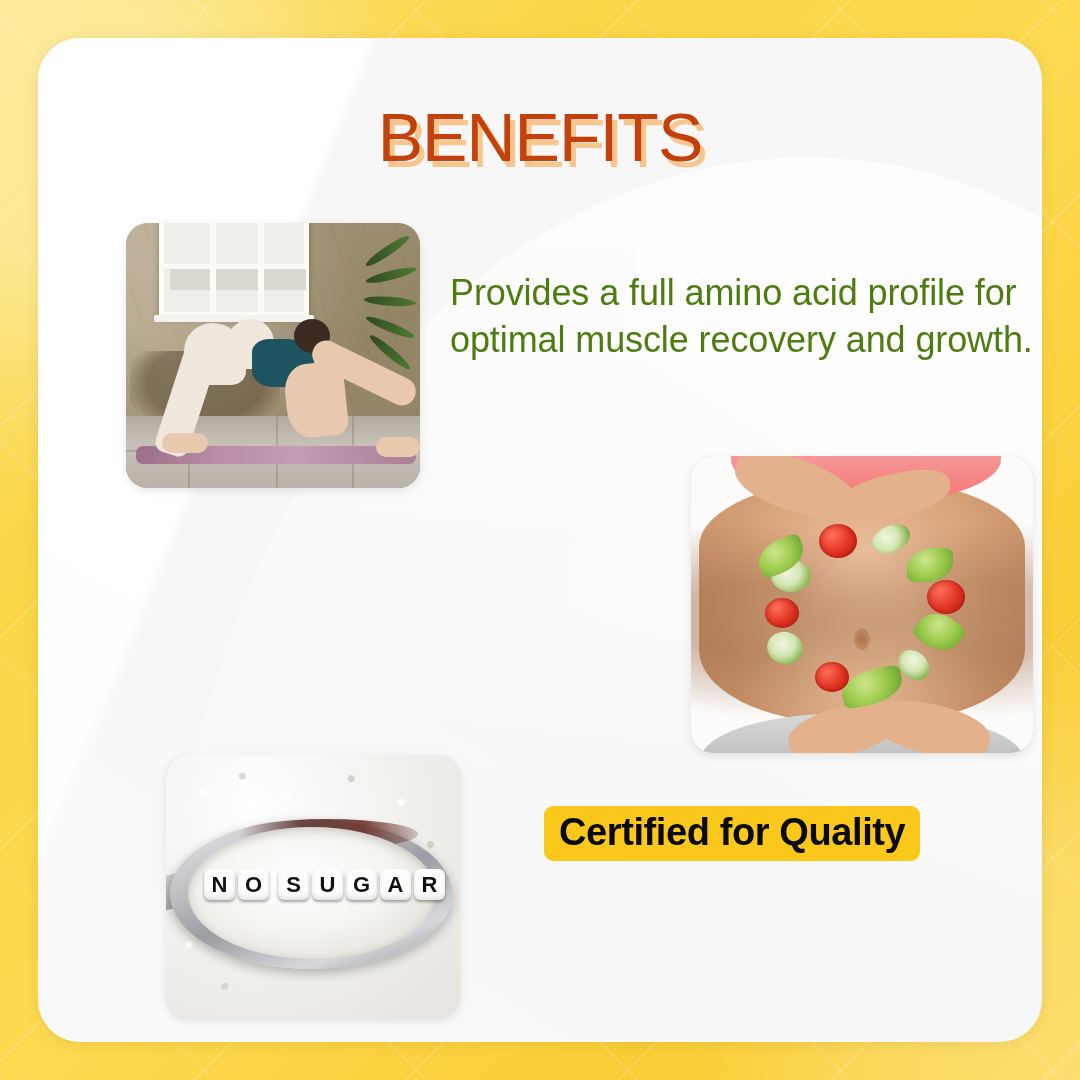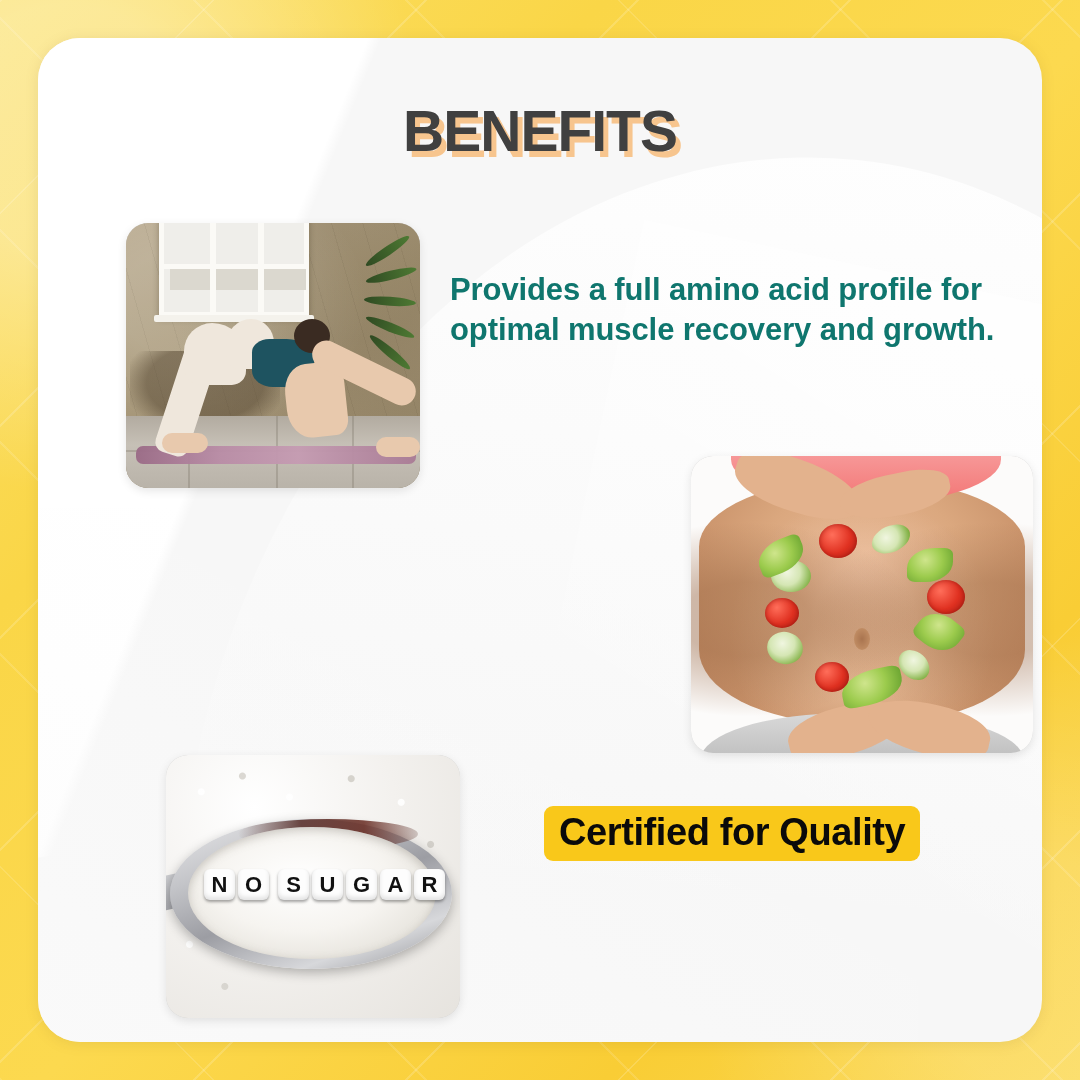--- a/index.html
+++ b/index.html
@@ -60,41 +60,41 @@
     background:linear-gradient(200deg, rgba(255,255,255,.9) 0%, rgba(243,243,243,0) 60%);
     transform:rotate(12deg);
   }
 
   
   #title-wrap{
     position:absolute; left:0; right:0; top:66px; text-align:center;
   }
   #page-title{
     display:inline-block;
-    font-size:57px; line-height:.98;
-    font-weight:700; letter-spacing:-1px;
-    color:#404040;
+    font-size:68px; line-height:.98;
+    font-weight:400; letter-spacing:-1px;
+    color:#c2410c;
     text-shadow:5px 6px 0 #F7C58E;
   }
 
   
   .benefit{ position:absolute; }
   .bph{
     display:inline-block;
     background:#F9C81A;
     border-radius:9px;
     padding:7px 15px 10px 15px;
     font-size:38px; font-weight:700; line-height:1.0;
     color:#0A0A0A; letter-spacing:-.4px;
     white-space:nowrap;
   }
   .bpd{
     margin-top:19px;
-    font-size:31px; line-height:1.30;
-    color:#0f766e; font-weight:700;
+    font-size:36px; line-height:1.30;
+    color:#4d7c0f; font-weight:400;
     letter-spacing:-.1px;
   }
 
   
   .photo{
     position:absolute; border-radius:22px; overflow:hidden;
     box-shadow:0 3px 10px rgba(0,0,0,.10);
     background:#CCC;
   }
   #photo-1{ left:88px;  top:185px; width:294px; height:265px; }

